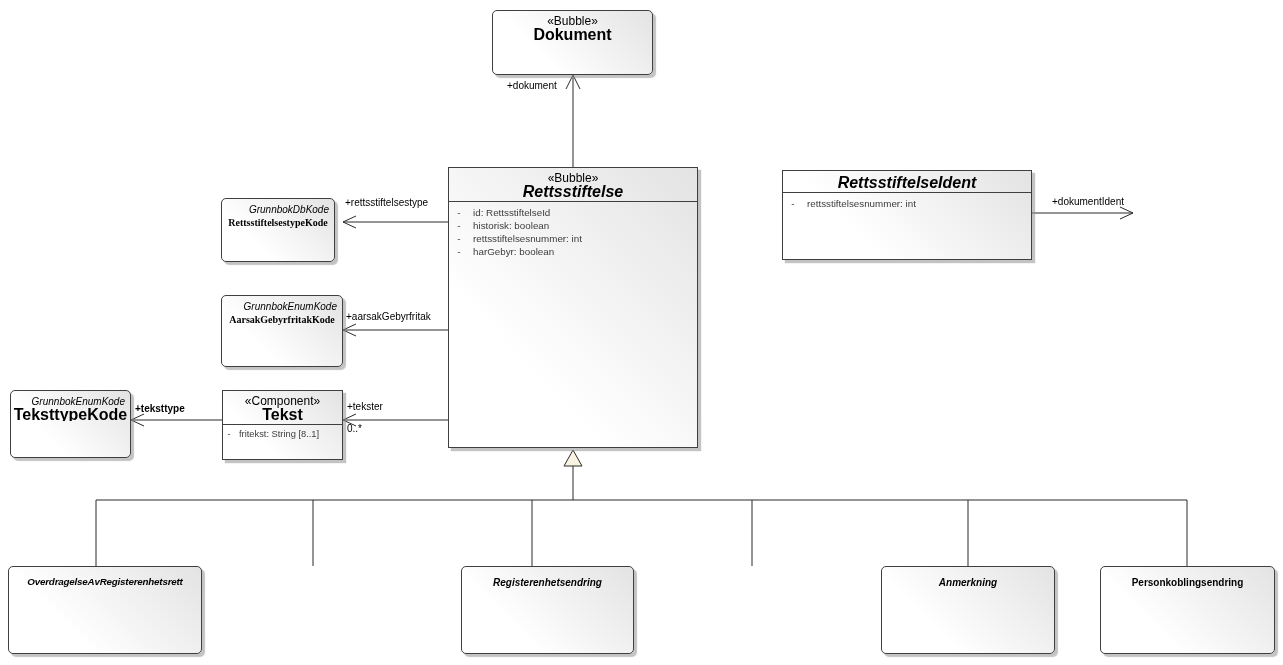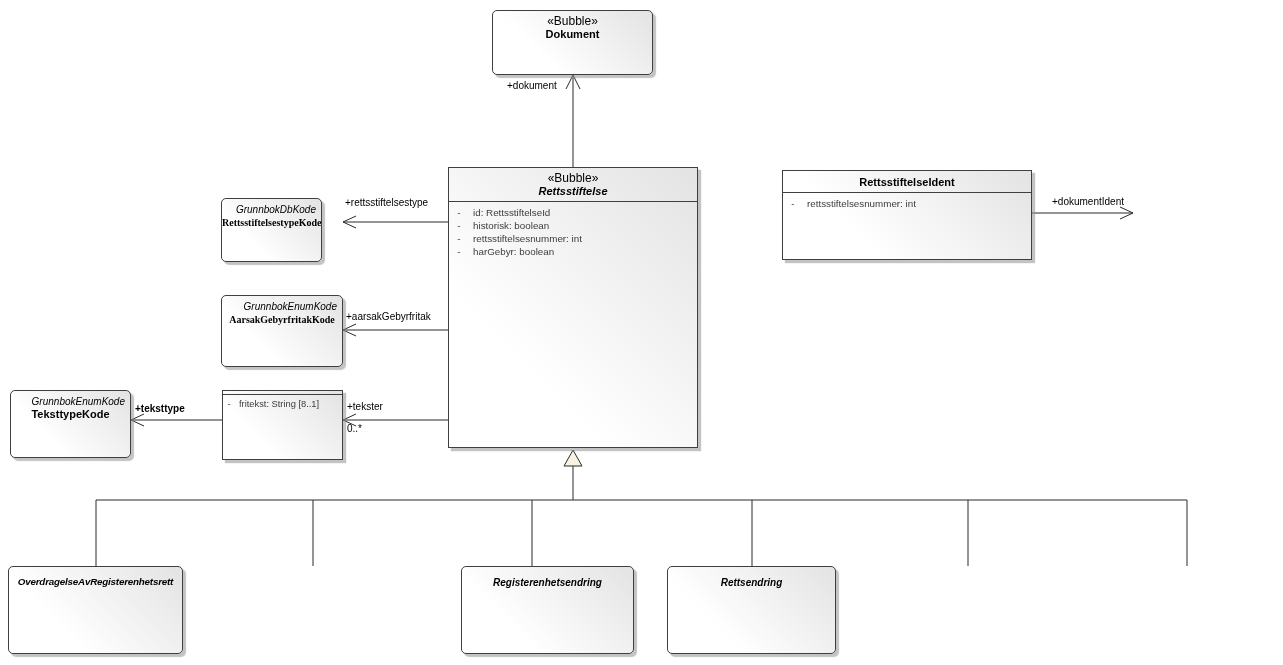--- a/index.html
+++ b/index.html
@@ -11,21 +11,21 @@
 
   .node{
     position:absolute;
     border:1px solid #3f3f3f;
     background:linear-gradient(45deg,#ffffff 30%,#e3e3e3 100%);
     box-shadow:3px 3px 1px rgba(145,145,145,0.55);
     box-sizing:border-box;
   }
   .rounded{border-radius:5px;}
   .stereo{font-size:12px;text-align:center;line-height:13px;white-space:nowrap;}
-  .cls-name{font-size:11px;font-weight:bold;text-align:center;line-height:13px;white-space:nowrap;overflow:hidden;}
+  .cls-name{font-size:16px;font-weight:bold;text-align:center;line-height:13px;white-space:nowrap;overflow:hidden;}
   .cls-name.sm{font-size:10px;font-family:Liberation Serif, serif;}
   .abstract{font-style:italic;}
   .tagline{font-size:10px;font-style:italic;text-align:right;padding:4px 5px 0 0;line-height:13px;white-space:nowrap;}
   .hdr{padding-top:4px;}
   .sep{border-top:1px solid #3f3f3f;margin-top:3px;}
   .attrs{padding-top:4px;}
   .attr-row{display:flex;font-size:9.8px;line-height:13px;color:#3c3c3c;white-space:nowrap;}
   .attr-row .vis{width:12px;text-align:center;flex:0 0 12px;margin-left:4px;}
   .attr-row .txt{margin-left:8px;overflow:hidden;}
   .lbl{position:absolute;font-size:10px;line-height:12px;white-space:nowrap;color:#000;}
@@ -109,61 +109,68 @@
         <span class="txt">rettsstiftelsesnummer: int</span>
       </div>
       <div class="attr-row">
         <span class="vis">-</span>
         <span class="txt">harGebyr: boolean</span>
       </div>
     </div>
   </div>
 
   <div class="node" style="left:782px;top:170px;width:250px;height:90px;">
-    <div class="hdr" style="padding-top:5px;">
+    <div class="hdr" style="padding-top:5px;font-style:italic;">
       <div class="cls-name">RettsstiftelseIdent</div>
     </div>
     <div class="sep"></div>
     <div class="attrs">
       <div class="attr-row">
         <span class="vis">-</span>
         <span class="txt">rettsstiftelsesnummer: int</span>
       </div>
     </div>
   </div>
 
 
-  <div class="node rounded" style="left:221px;top:198px;width:101px;height:64px;">
+  <div class="node rounded" style="left:221px;top:198px;width:114px;height:64px;">
     <div class="tagline">GrunnbokDbKode</div>
     <div class="cls-name sm">RettsstiftelsestypeKode</div>
   </div>
 
   <div class="node rounded" style="left:221px;top:295px;width:122px;height:72px;">
     <div class="tagline">GrunnbokEnumKode</div>
     <div class="cls-name sm">AarsakGebyrfritakKode</div>
   </div>
 
   <div class="node rounded" style="left:10px;top:390px;width:121px;height:68px;">
     <div class="tagline">GrunnbokEnumKode</div>
     <div class="cls-name">TeksttypeKode</div>
   </div>
 
   <div class="node" style="left:222px;top:390px;width:121px;height:70px;">
+    <div class="hdr">
+      <div class="stereo">«Component»</div>
+      <div class="cls-name">Tekst</div>
+    </div>
     <div class="sep"></div>
     <div class="attrs" style="padding-top:3px;">
       <div class="attr-row" style="font-size:9.3px;">
         <span class="vis" style="margin-left:0;">-</span>
         <span class="txt" style="margin-left:4px;">fritekst: String [8..1]</span>
       </div>
     </div>
   </div>
 
-  <div class="node rounded" style="left:8px;top:566px;width:175px;height:88px;">
+  <div class="node rounded" style="left:8px;top:566px;width:194px;height:88px;">
     <div class="cls-name abstract sub-title" style="padding-top:8px;font-size:9.8px;letter-spacing:-0.2px;">OverdragelseAvRegisterenhetsrett</div>
   </div>
   <div class="node rounded" style="left:446px;top:566px;width:173px;height:88px;margin-left:15px;">
     <div class="cls-name abstract sub-title">Registerenhetsendring</div>
   </div>
-  <div class="node rounded" style="left:667px;top:566px;width:169px;height:88px;">
-    <div class="cls-name abstract sub-title">Rettsendring</div>
+  <div class="node rounded" style="left:881px;top:566px;width:174px;height:88px;">
+    <div class="cls-name abstract sub-title">Anmerkning</div>
+  </div>
+  <div class="node rounded" style="left:1100px;top:566px;width:175px;height:88px;">
+    <div class="cls-name sub-title">Personkoblingsendring</div>
   </div>
 
 </div>
 
 </body></html>

